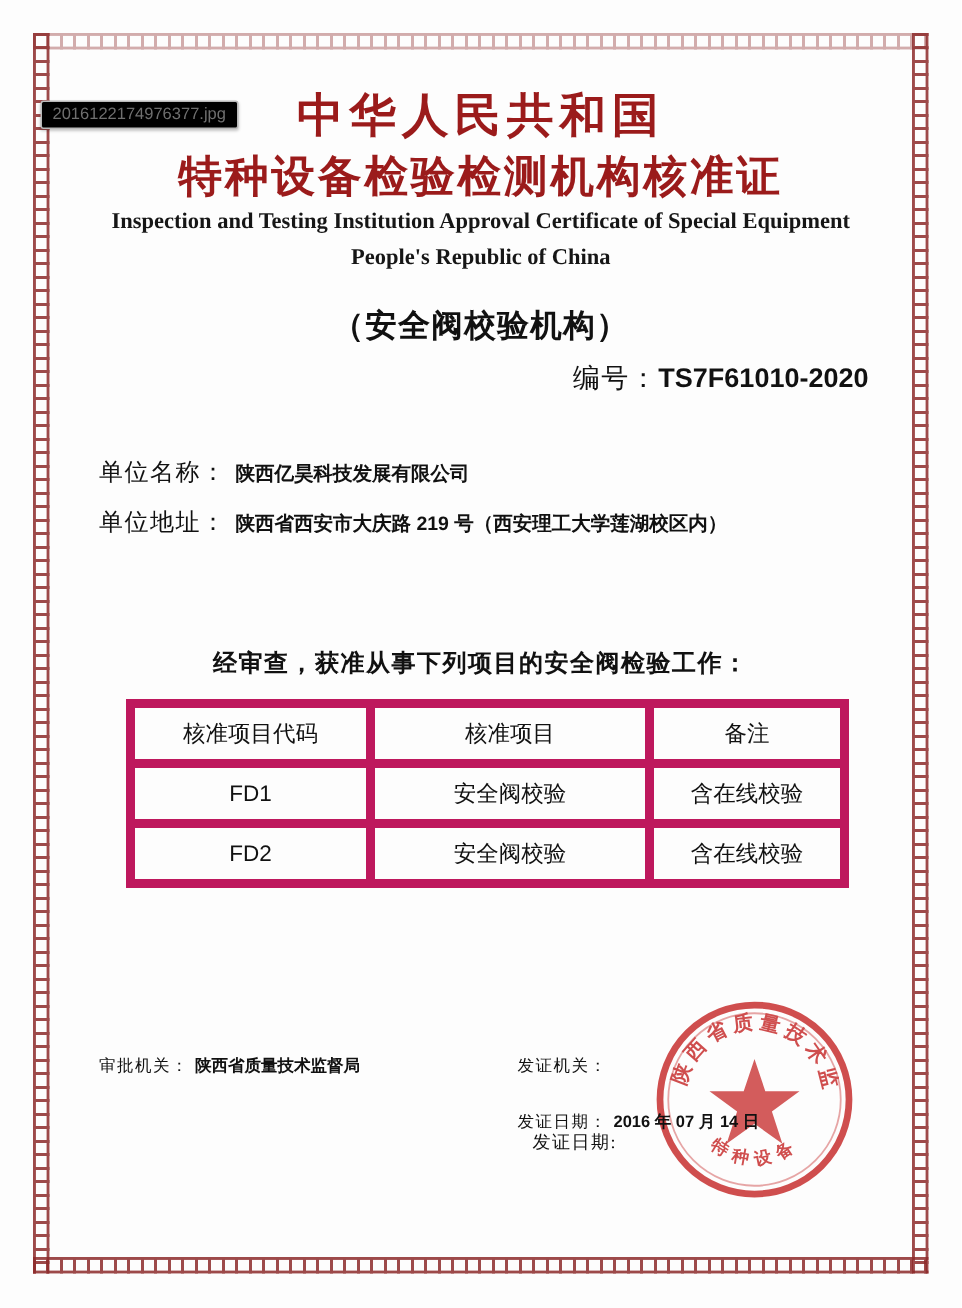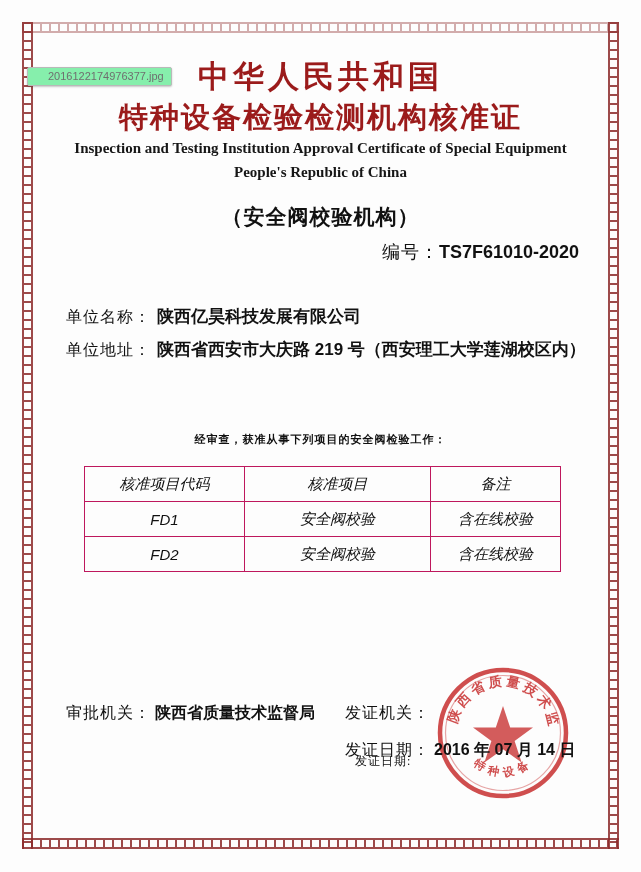--- a/index.html
+++ b/index.html
@@ -46,22 +46,22 @@
   #band-top    { top: 22px;  left: 22px;  right: 22px; width: 597px; opacity: .38; }
   #band-bottom { top: 838px; left: 22px;  width: 597px; opacity: .85; }
   #band-left   { top: 22px;  left: 22px;  height: 827px; opacity: .85; }
   #band-right  { top: 22px;  left: 608px; height: 827px; opacity: .85; }
 
   
   #filename-chip {
     position: absolute;
     left: 27px;
     top: 67px;
-    padding: 2px 7px 3px 20px;
-    background: #86efac;
+    padding: 2px 7px 3px 7px;
+    background: #000000;
     border: 1px solid #b9b9b9;
     border-radius: 2px;
     box-shadow: 0 1px 2px rgba(0,0,0,.22);
     font-family: "Liberation Sans", sans-serif;
     font-size: 11px;
     color: #6f6f6f;
     white-space: nowrap;
     z-index: 40;
   }
 
@@ -122,69 +122,68 @@
     color: #111;
     white-space: nowrap;
   }
   .info-row .lbl {
     font-family: "Liberation Serif", serif;
     letter-spacing: 1px;
   }
   .info-row .val {
     font-family: "Liberation Sans", sans-serif;
     font-weight: bold;
-    font-size: 17px;
+    font-size: 13px;
     margin-left: 6px;
     text-align: center;
   }
   #row-unit-name { top: 305px; }
   #row-unit-addr { top: 338px; }
 
   
   #scope-statement {
     position: absolute;
     top: 432px;
     left: 0; right: 0;
     text-align: center;
     font-family: "Liberation Serif", serif;
     font-weight: bold;
-    font-size: 11px;
+    font-size: 16px;
     letter-spacing: 1px;
     color: #111;
   }
 
   
   #approval-table {
     position: absolute;
     left: 84px;
     top: 466px;
     width: 476px;
     border-collapse: collapse;
     table-layout: fixed;
   }
   #approval-table td, #approval-table th {
-    border: 1px solid #be185d;
+    border: 6px solid #be185d;
     height: 32px;
     text-align: center;
     vertical-align: middle;
     font-family: "Liberation Sans", sans-serif;
     font-size: 15px;
     font-weight: normal;
     color: #111;
-    font-style: italic;
   }
   #approval-table thead th { font-size: 15px; }
   #approval-table col.c1 { width: 160px; }
   #approval-table col.c2 { width: 186px; }
   #approval-table col.c3 { width: 130px; }
 
   
   .sig-line {
     position: absolute;
-    font-size: 16px;
+    font-size: 11px;
     color: #111;
     white-space: nowrap;
   }
   .sig-line .lbl {
     font-family: "Liberation Serif", serif;
     letter-spacing: 1px;
   }
   .sig-line .val {
     font-family: "Liberation Sans", sans-serif;
     font-weight: bold;

